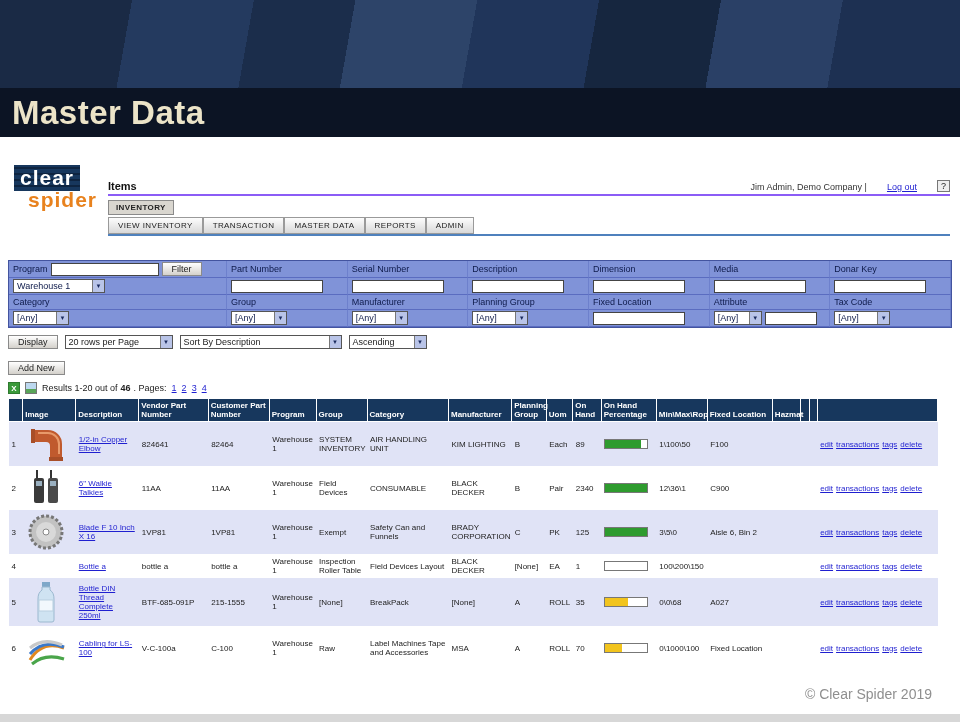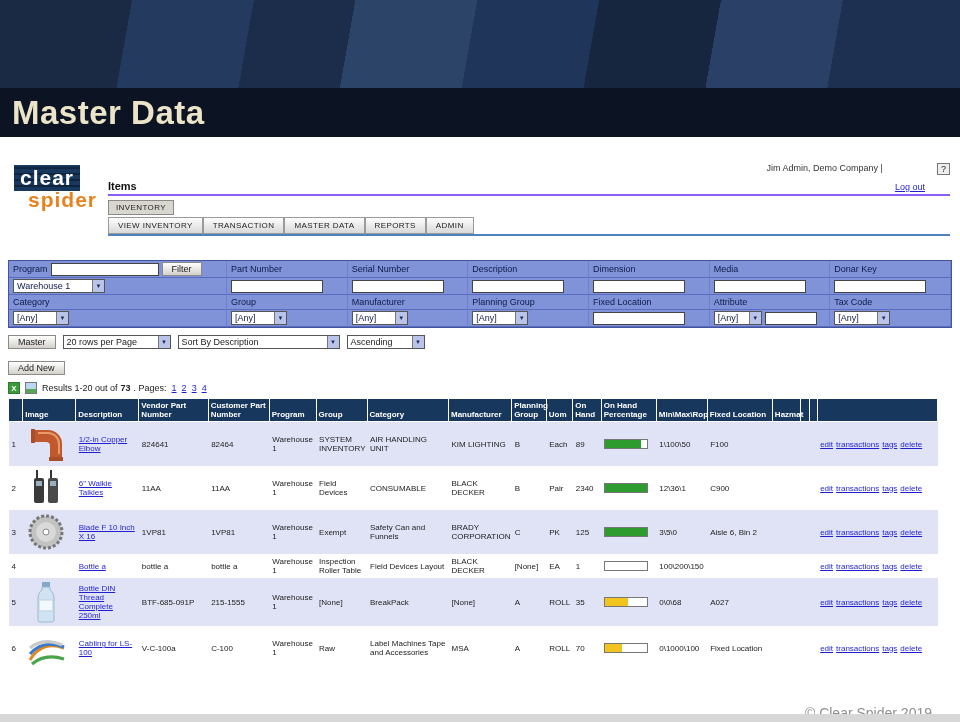--- a/index.html
+++ b/index.html
@@ -34,29 +34,29 @@
     color:#e8821e; font-weight:bold; font-size:21px; letter-spacing:1px;
     margin-left:14px; margin-top:-3px;
   }
   
   .main-head { margin:26px 10px 0 108px; }
   .items-row {
     display:flex; justify-content:space-between; align-items:flex-end;
     border-bottom:2px solid #8b5cf6; padding-bottom:2px;
   }
   .items-title { font-size:11px; font-weight:bold; color:#111; }
-  .user-area { font-size:9px; color:#333; display:flex; align-items:flex-start; gap:12px; }
+  .user-area { font-size:9px; color:#333; display:flex; align-items:flex-end; gap:20px; }
   .user-area a { color:#1f1fd0; text-decoration:underline;margin-top:19px; }
   .help-box {
     display:inline-block; width:13px; text-align:center; font-size:9px;
     border:1px solid #777; background:#eee; color:#222; cursor:pointer;
   }
   .inventory-tab {
     display:inline-block; margin-top:3px; background:#d9d6cf; border:1px solid #8a8a8a;
-    font-size:8px; padding:2px 7px; letter-spacing:0.4px; cursor:pointer;
+    font-size:8px; padding:2px 7px; letter-spacing:0.4px; cursor:pointer;font-weight:bold;
   }
   .menu-row {
     display:flex; margin-top:2px; border-bottom:2px solid #4f81bd; padding-bottom:0px;
   }
   .menu-btn {
     background:linear-gradient(#fdfdfd,#d8d8d8); border:1px solid #9a9a9a;
     font-size:8px; padding:3px 9px; letter-spacing:0.4px; cursor:pointer; color:#222;
     font-family:"Liberation Sans",sans-serif;
   }
   
@@ -116,21 +116,21 @@
   tr.even { background:#ffffff; }
   td a { color:#1f1fd0; text-decoration:underline; }
   .c-act a { margin-right:3px; white-space:nowrap; }
   .bar {
     width:44px; height:10px; border:1px solid #777; background:#fff; overflow:hidden;
   }
   .bar .fill { height:100%; width:0; }
   .prod { display:block; }
   
   .footer {
-    position:absolute; right:28px; bottom:1px; color:#8f8f8f; font-size:14px;
+    position:absolute; right:28px; bottom:20px; color:#8f8f8f; font-size:14px;
   }
   .bottom-strip {
     position:absolute; bottom:0; left:0; width:100%; height:8px; background:#d7d7d7;
   }
 </style>
 </head>
 <body>
 
 <div class="banner"></div>
 <div class="title-bar">
@@ -272,21 +272,21 @@
     <div class="fcell">
       <span class="sel" style="width:56px">
         <span class="txt">[Any]</span>
           <span class="arr">▼</span>
       </span>
     </div>
   </div>
 </div>
 
 <div class="controls-row">
-  <button class="btn">Master</button>
+  <button class="btn">Display</button>
   <span class="sel" style="width:108px">
     <span class="txt">20 rows per Page</span>
       <span class="arr">▼</span>
   </span>
   <span class="sel" style="width:162px">
     <span class="txt">Sort By Description</span>
       <span class="arr">▼</span>
   </span>
   <span class="sel" style="width:78px">
     <span class="txt">Ascending</span>
@@ -295,21 +295,21 @@
 </div>
 
 <div class="addnew-row">
   <button class="btn">Add New</button>
 </div>
 
 <div class="results-row">
   <span class="mini-icon icon-excel">X</span>
   <span class="mini-icon icon-photo"></span>
   <span>Results 1-20 out of </span>
-  <b>73</b>
+  <b>46</b>
   <span>. Pages: </span>
   <a href="#">1</a>
   <a href="#">2</a>
   <a href="#">3</a>
   <a href="#">4</a>
 </div>
 
 <table class="data">
   <colgroup>
     <col style="width:14px">

